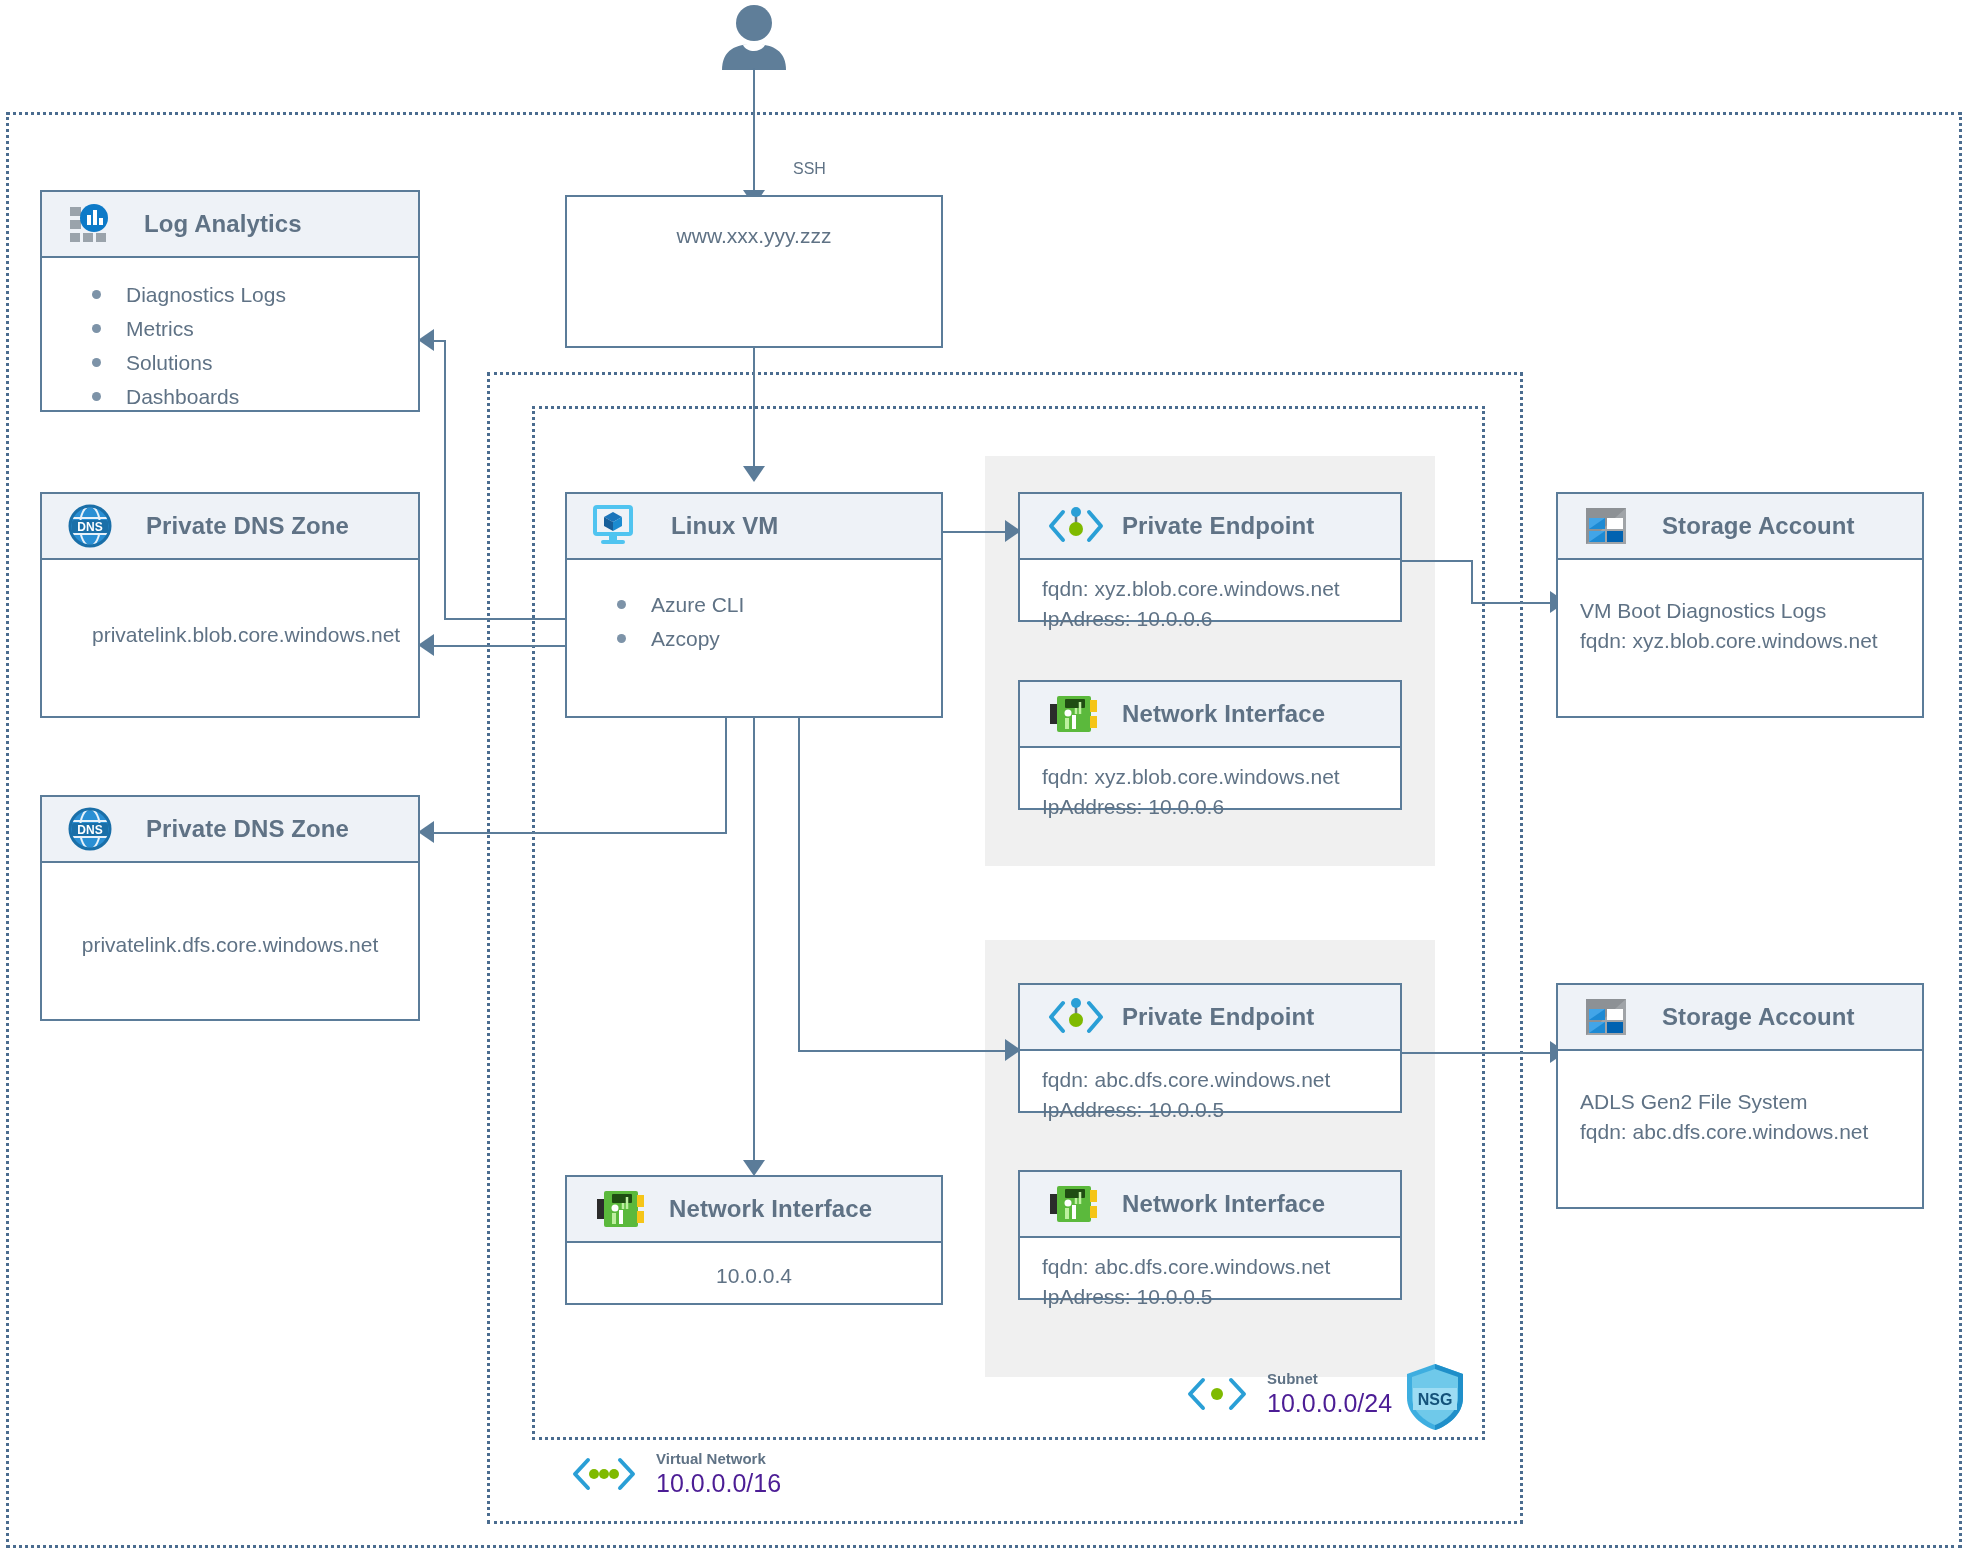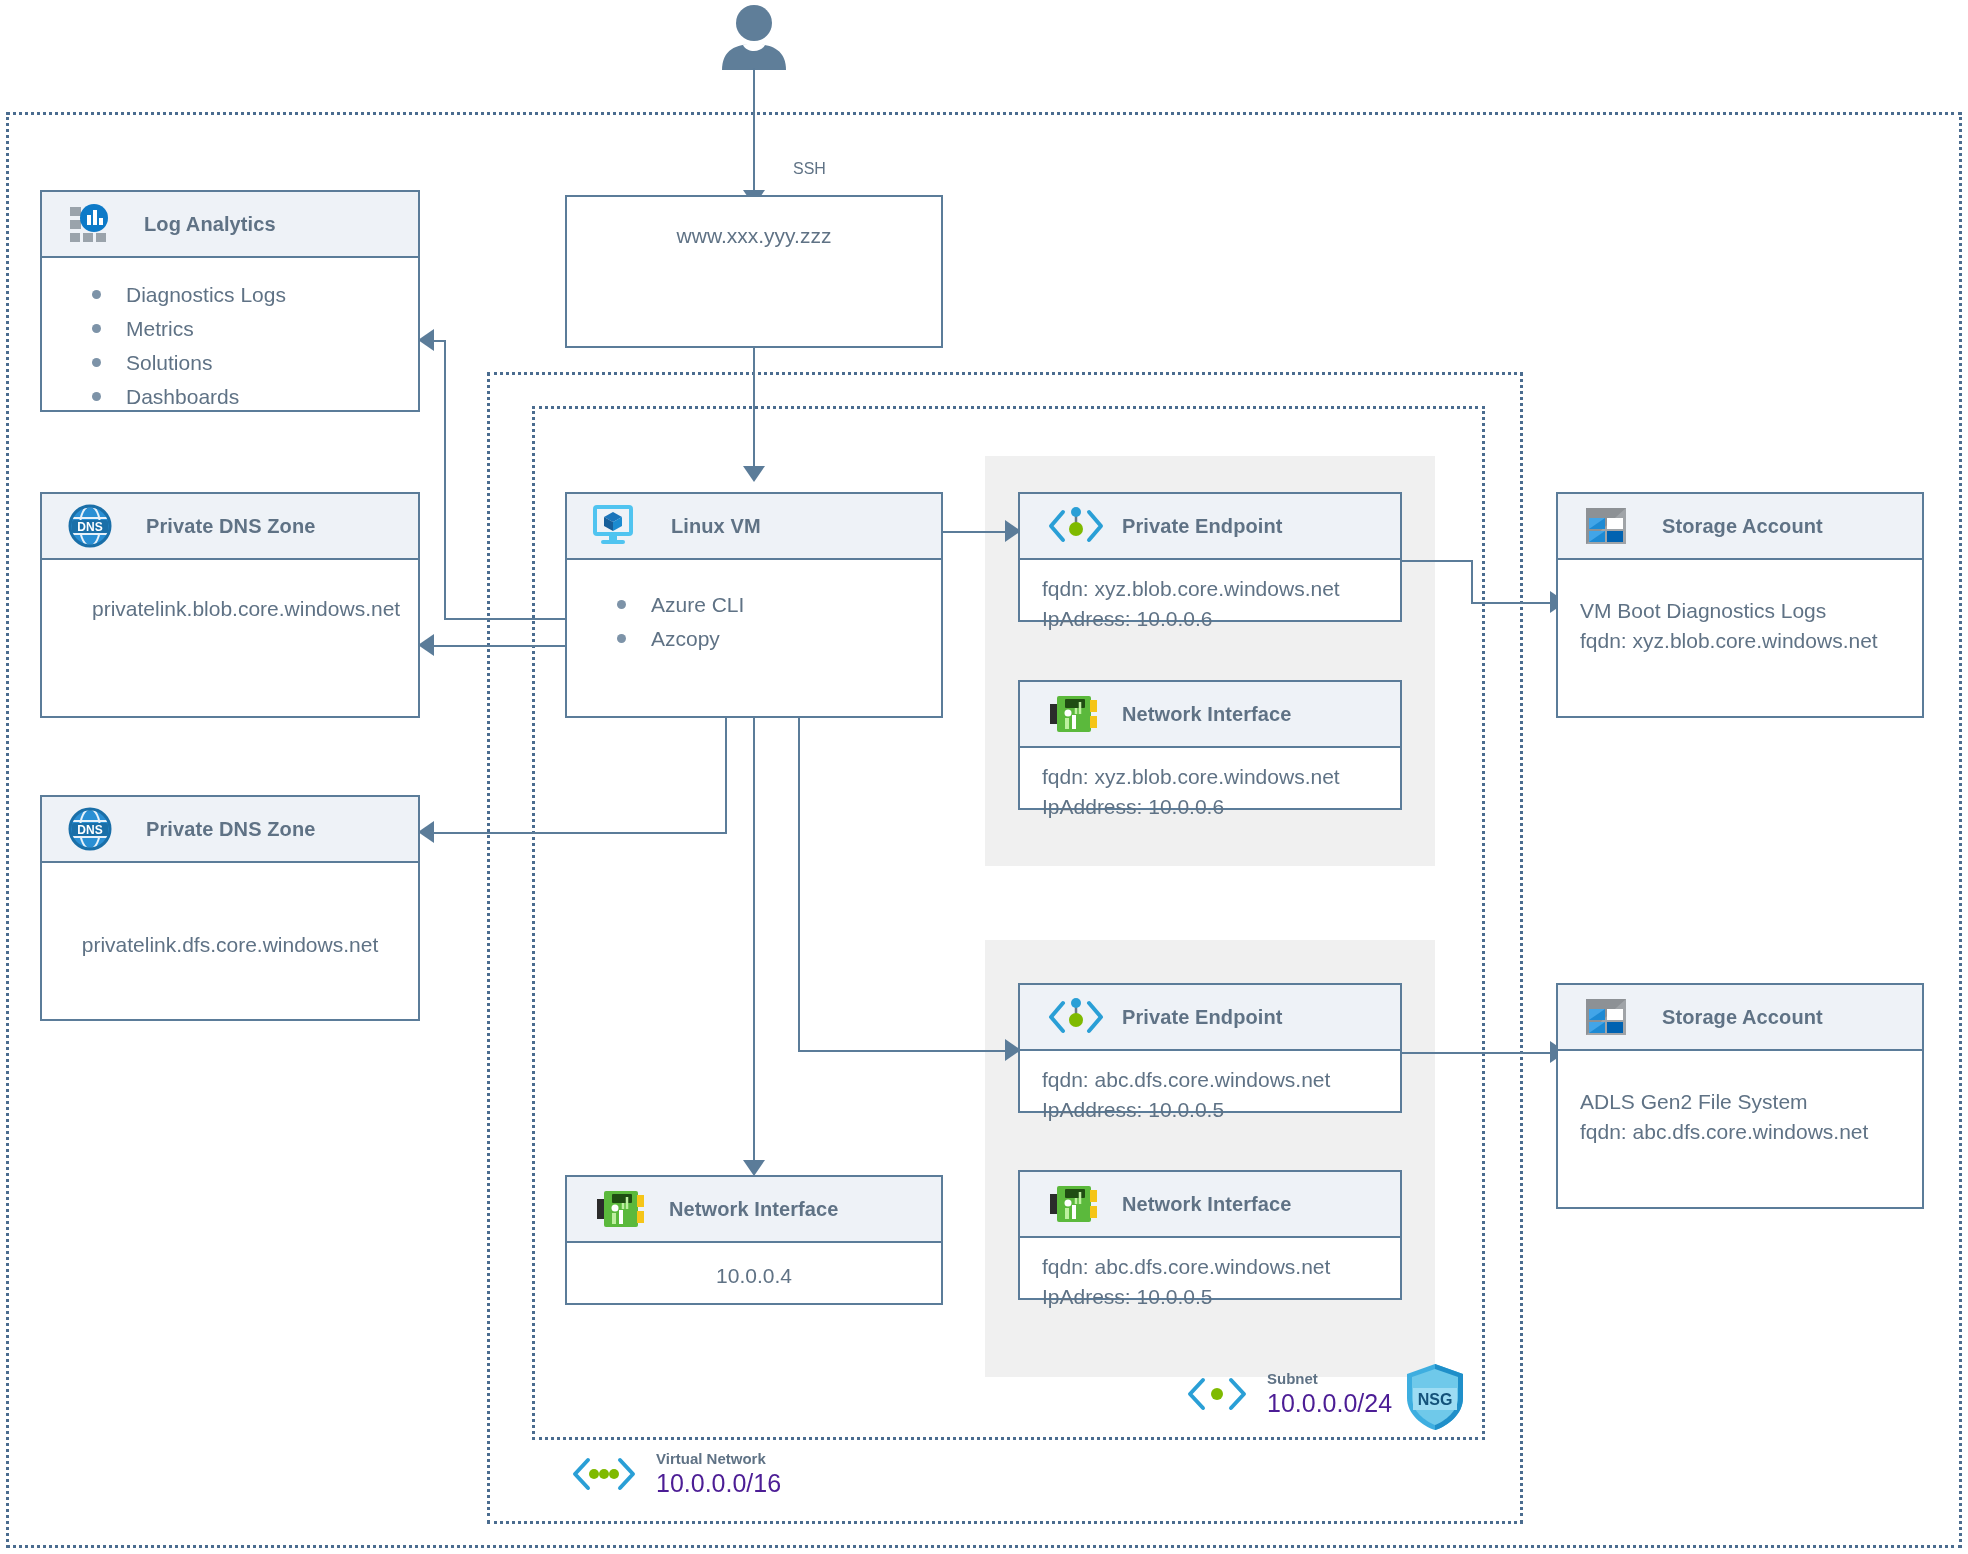--- a/index.html
+++ b/index.html
@@ -48,21 +48,21 @@
   .card-head {
     display: flex;
     align-items: center;
     background: #eef2f7;
     border-bottom: 2px solid #5b7c99;
     box-sizing: border-box;
     height: 66px;
     padding-left: 26px;
   }
   .card-title {
-    font-size: 20px;
+    font-size: 24px;
     font-weight: bold;
     color: #5f7285;
     margin-left: 34px;
     letter-spacing: .1px;
     white-space: nowrap;
   }
   .card-body {
     box-sizing: border-box;
     padding: 14px 22px;
     font-size: 21px;
@@ -214,21 +214,21 @@
       <svg class="icn" width="44" height="44" viewBox="0 0 44 44">
         <circle cx="22" cy="22" r="20" fill="#2a8fd4"></circle>
         <ellipse cx="22" cy="22" rx="10" ry="20" fill="none" stroke="#e8f2fa" stroke-width="2"></ellipse>
         <path d="M3 14 H41 M3 30 H41" stroke="#e8f2fa" stroke-width="2" fill="none"></path>
         <circle cx="22" cy="22" r="20" fill="none" stroke="#1a6fa8" stroke-width="3"></circle>
         <rect x="4" y="16" width="36" height="13" rx="2" fill="#1a6fa8"></rect>
         <text x="22" y="27" font-family="Liberation Sans, sans-serif" font-size="12" font-weight="bold" fill="#ffffff" text-anchor="middle">DNS</text>
       </svg>
       <span class="card-title">Private DNS Zone</span>
     </div>
-    <div class="card-body center" style="padding-top:34px;margin-left:28px;">
+    <div class="card-body center" style="padding-top:60px;margin-left:28px;">
       <div class="line">privatelink.blob.core.windows.net</div>
     </div>
   </div>
 
   <div class="card" style="left:40px;top:795px;width:380px;height:226px;">
     <div class="card-head">
       <svg class="icn" width="44" height="44" viewBox="0 0 44 44">
         <circle cx="22" cy="22" r="20" fill="#2a8fd4"></circle>
         <ellipse cx="22" cy="22" rx="10" ry="20" fill="none" stroke="#e8f2fa" stroke-width="2"></ellipse>
         <path d="M3 14 H41 M3 30 H41" stroke="#e8f2fa" stroke-width="2" fill="none"></path>

